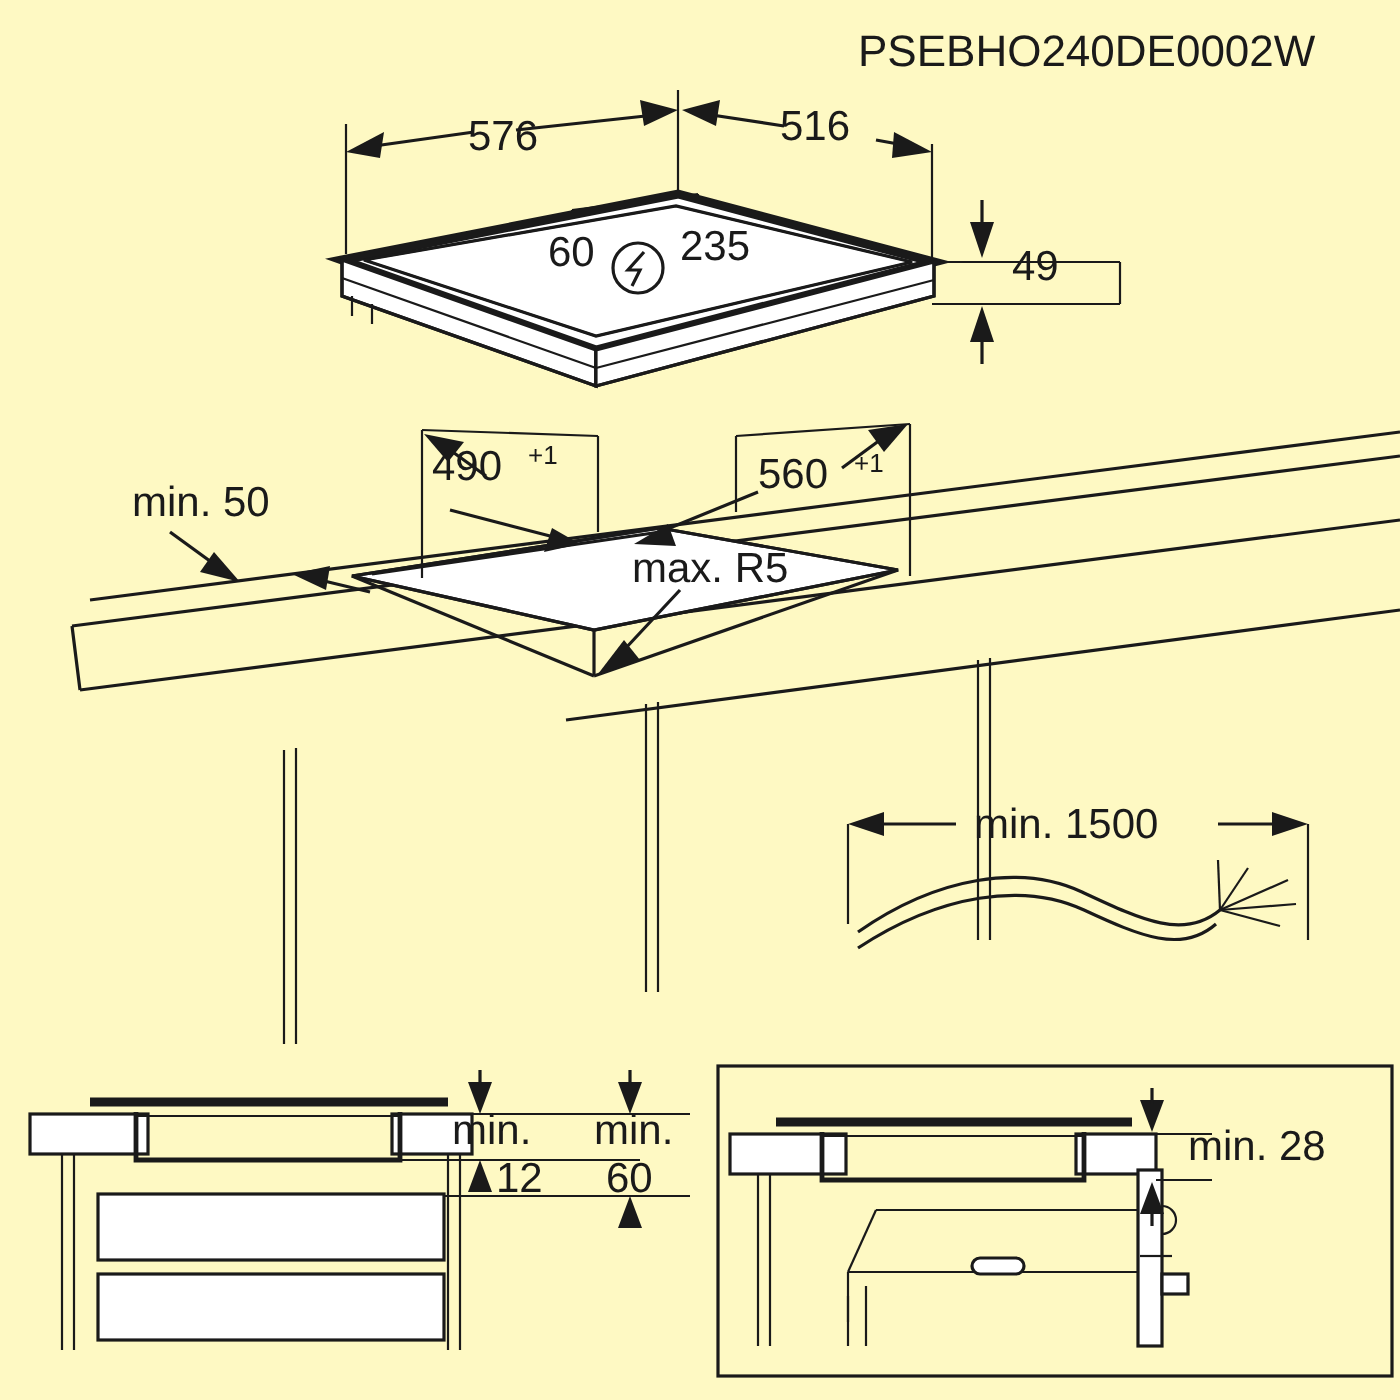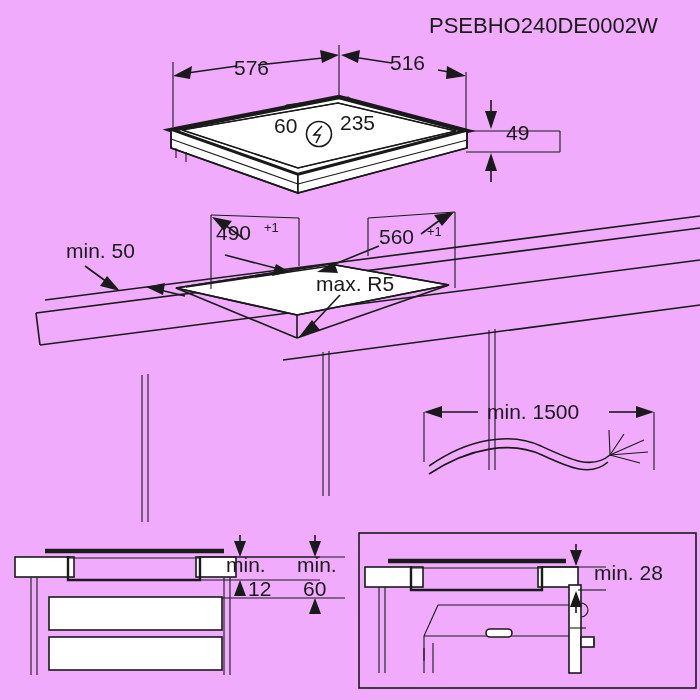--- a/index.html
+++ b/index.html
@@ -8,21 +8,21 @@
     padding: 0;
     background: #ffffff;
   }
   body {
     font-family: "Liberation Sans", sans-serif;
   }
   #page {
     position: relative;
     width: 700px;
     height: 700px;
-    background: #f0abfc;
+    background: #fef9c3;
     overflow: hidden;
   }
   #drawing {
     position: absolute;
     left: 0;
     top: 0;
     width: 700px;
     height: 700px;
   }
   .dim-text {

